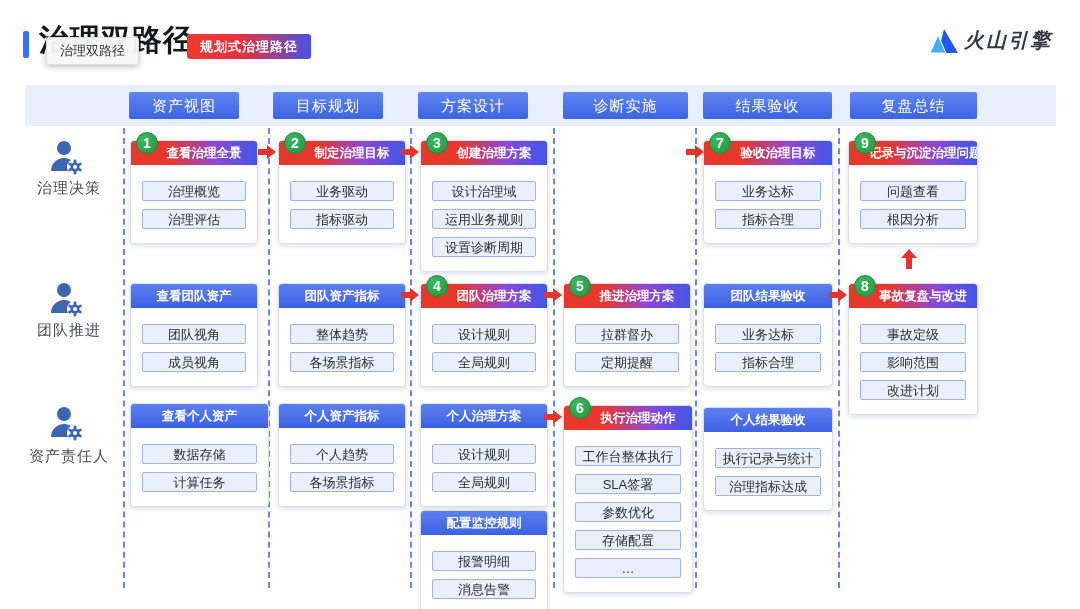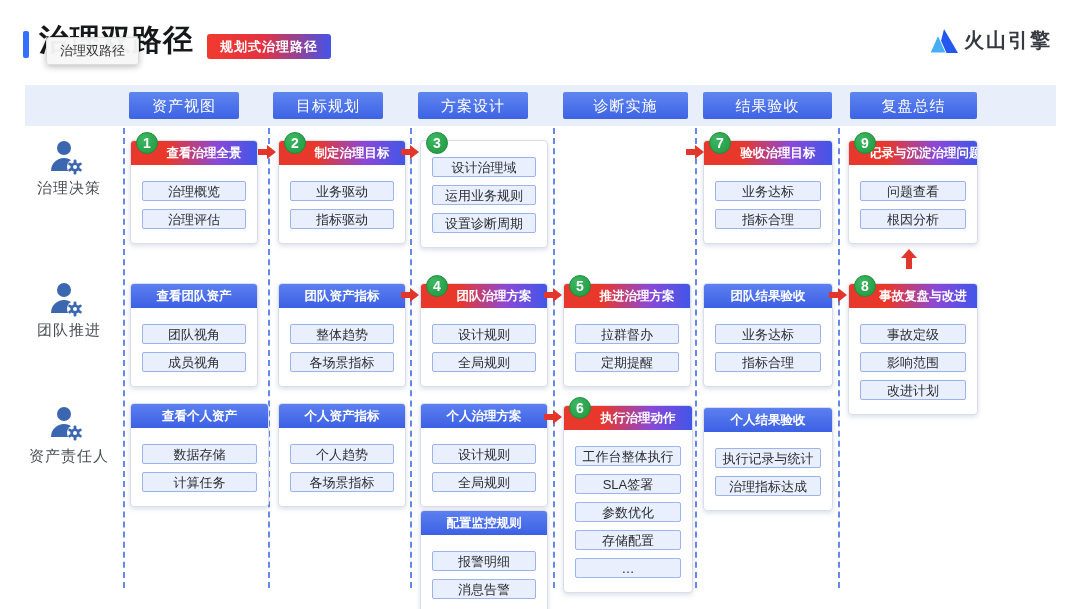--- a/index.html
+++ b/index.html
@@ -8,22 +8,22 @@
   .stage { position:relative; width:1080px; height:609px; background:#fff; overflow:hidden; }
 
   
   .title-bar { position:absolute; left:23px; top:31px; width:6px; height:27px; background:#3370ff; border-radius:2px; }
   .page-title { position:absolute; left:39px; top:20px; font-size:30px; font-weight:800; color:#17181a; letter-spacing:1px; }
   .tooltip { position:absolute; left:46px; top:37px; padding:4px 13px; background:rgba(247,247,247,.96);
              border:1px solid #dcdcdc; border-radius:3px; box-shadow:0 2px 6px rgba(0,0,0,.25);
              font-size:13px; color:#333; z-index:5; white-space:nowrap; }
   .path-badge { position:absolute; left:187px; top:34px; width:124px; height:25px; line-height:25px;
                 text-align:center; color:#fff; font-size:13px; font-weight:bold; border-radius:3px;
-                background:linear-gradient(90deg,#f13a2e 0%,#e33341 45%,#4653e8 100%); letter-spacing:1px;margin-left:20px; }
-  .logo { position:absolute; right:28px; top:27px; display:flex; align-items:center; gap:6px; }
+                background:linear-gradient(90deg,#f13a2e 0%,#e33341 45%,#4653e8 100%); letter-spacing:1px; }
+  .logo { position:absolute; right:28px; top:27px; display:flex; align-items:center; gap:6px;font-style:italic; }
   .logo-text { font-size:20px; font-weight:bold; color:#363a40; letter-spacing:2px; }
 
   
   .band { position:absolute; left:25px; top:85px; width:1031px; height:41px; background:#e9eefb; }
   .stage-btn { position:absolute; top:92px; height:27px; line-height:27px; text-align:center;
                color:#fff; font-size:15px; font-weight:normal; border-radius:2px; letter-spacing:1px;
                background:linear-gradient(180deg,#5f85f0,#3d63e5); }
 
   
   .vline { position:absolute; top:128px; height:460px; width:0; border-left:2px dashed #4d74e8; opacity:.85; }
@@ -141,20 +141,21 @@
   <div class="card" style="left:278px;top:140px;width:128px">
     <div class="badge-num">2</div>
     <div class="card-head grad-red">制定治理目标</div>
     <div class="card-items">
       <div class="item">业务驱动</div>
       <div class="item">指标驱动</div>
     </div>
   </div>
   <div class="card" style="left:420px;top:140px;width:128px">
     <div class="badge-num">3</div>
+    <div class="card-head grad-red">创建治理方案</div>
     <div class="card-items">
       <div class="item">设计治理域</div>
       <div class="item">运用业务规则</div>
       <div class="item">设置诊断周期</div>
     </div>
   </div>
   <div class="card" style="left:703px;top:140px;width:130px">
     <div class="badge-num">7</div>
     <div class="card-head grad-red">验收治理目标</div>
     <div class="card-items">

